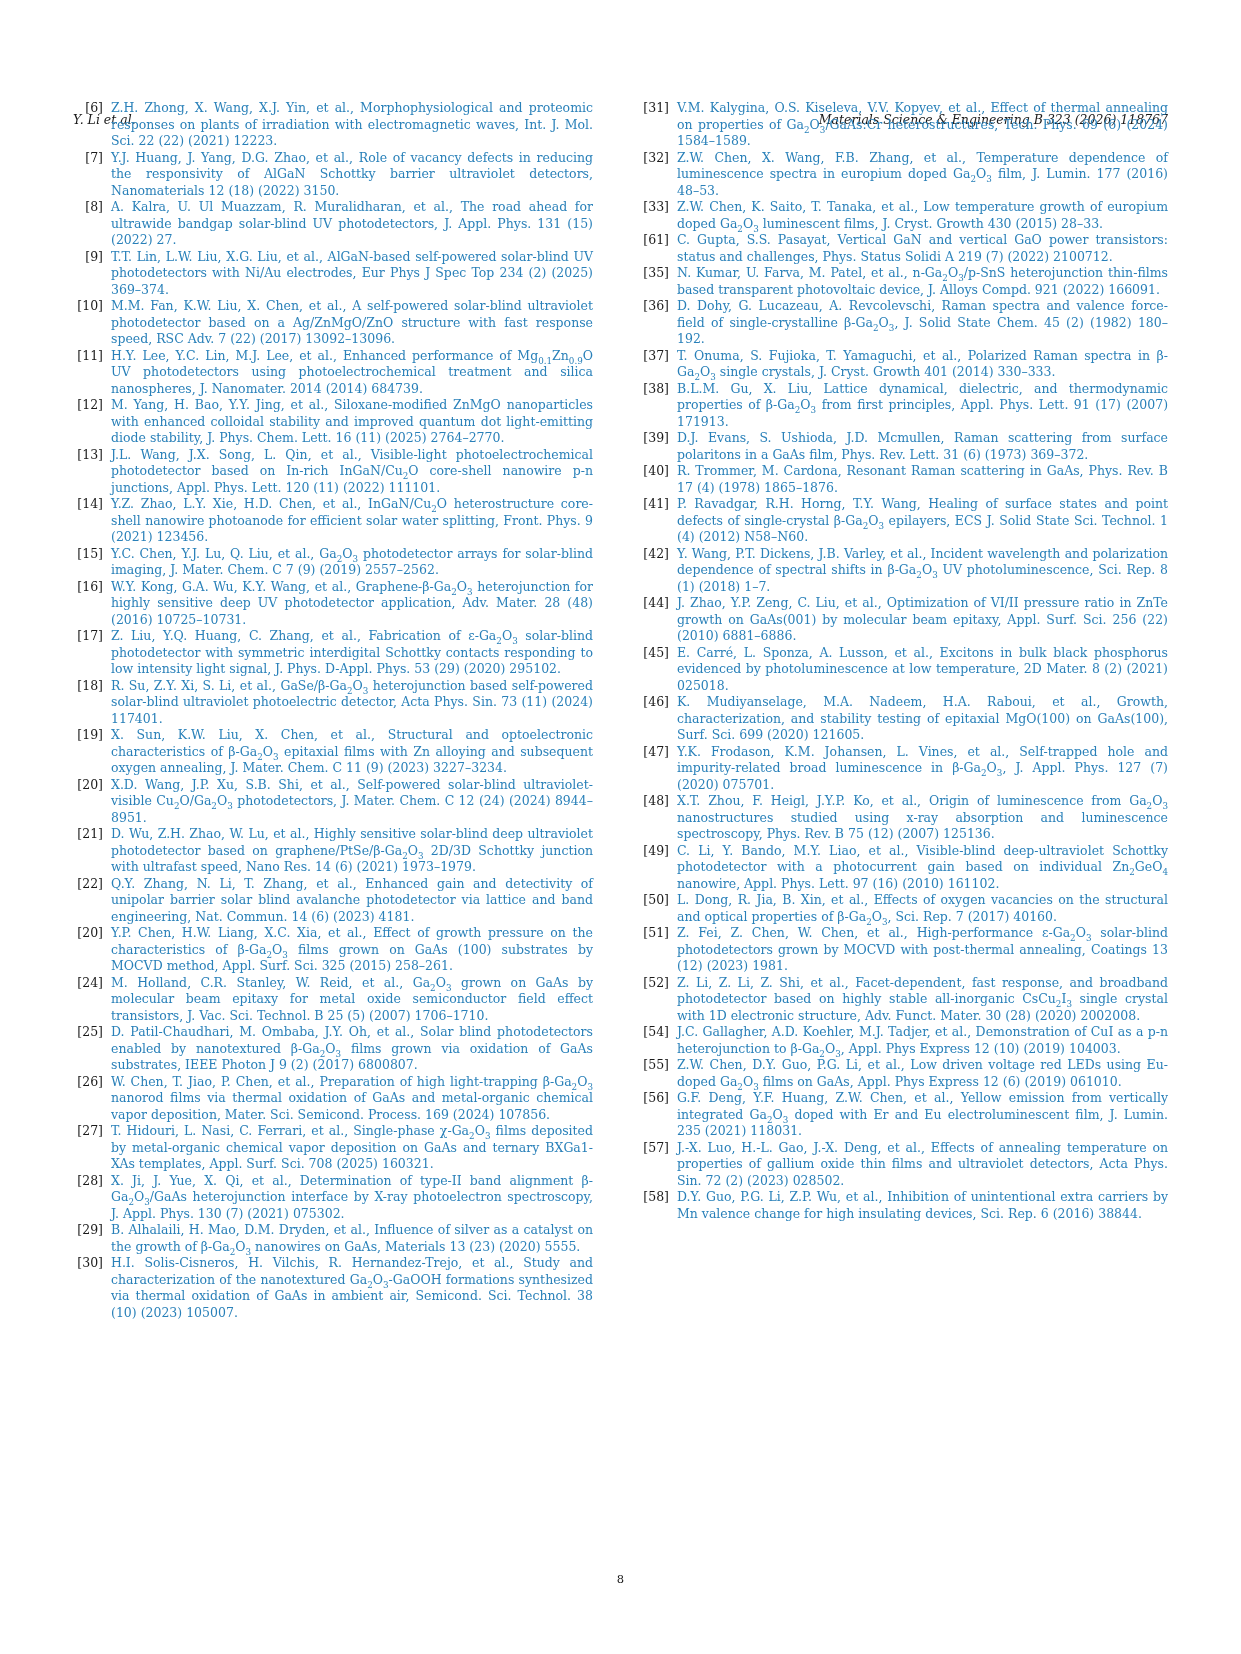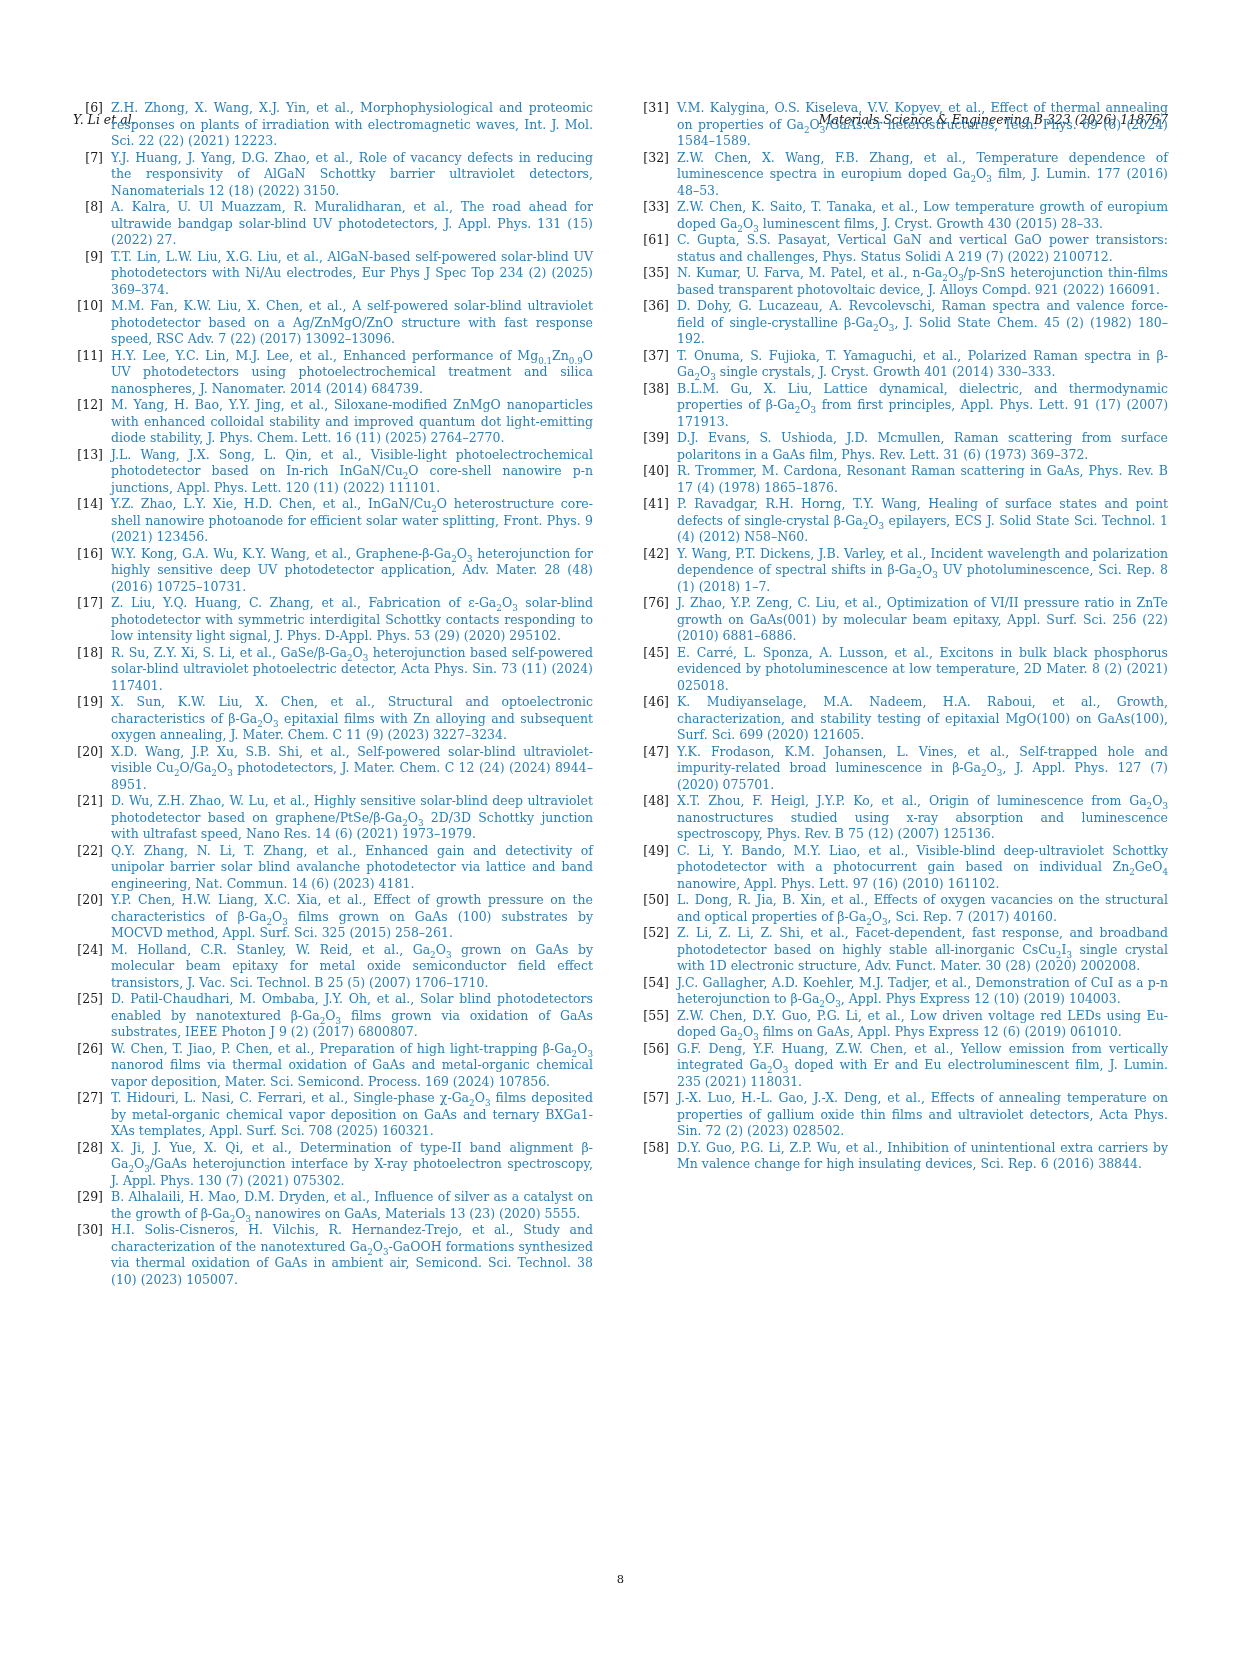--- a/index.html
+++ b/index.html
@@ -110,20 +110,24 @@
         </div>
         <div class="ref">
           <span class="num">[13]</span>
           <span class="txt">J.L. Wang, J.X. Song, L. Qin, et al., Visible-light photoelectrochemical photodetector based on In-rich InGaN/Cu<sub>2</sub>O core-shell nanowire p-n junctions, Appl. Phys. Lett. 120 (11) (2022) 111101.</span>
         </div>
         <div class="ref">
           <span class="num">[14]</span>
           <span class="txt">Y.Z. Zhao, L.Y. Xie, H.D. Chen, et al., InGaN/Cu<sub>2</sub>O heterostructure core-shell nanowire photoanode for efficient solar water splitting, Front. Phys. 9 (2021) 123456.</span>
         </div>
         <div class="ref">
+          <span class="num">[15]</span>
+          <span class="txt">Y.C. Chen, Y.J. Lu, Q. Liu, et al., Ga<sub>2</sub>O<sub>3</sub> photodetector arrays for solar-blind imaging, J. Mater. Chem. C 7 (9) (2019) 2557–2562.</span>
+        </div>
+        <div class="ref">
           <span class="num">[16]</span>
           <span class="txt">W.Y. Kong, G.A. Wu, K.Y. Wang, et al., Graphene-β-Ga<sub>2</sub>O<sub>3</sub> heterojunction for highly sensitive deep UV photodetector application, Adv. Mater. 28 (48) (2016) 10725–10731.</span>
         </div>
         <div class="ref">
           <span class="num">[17]</span>
           <span class="txt">Z. Liu, Y.Q. Huang, C. Zhang, et al., Fabrication of ε-Ga<sub>2</sub>O<sub>3</sub> solar-blind photodetector with symmetric interdigital Schottky contacts responding to low intensity light signal, J. Phys. D-Appl. Phys. 53 (29) (2020) 295102.</span>
         </div>
         <div class="ref">
           <span class="num">[18]</span>
           <span class="txt">R. Su, Z.Y. Xi, S. Li, et al., GaSe/β-Ga<sub>2</sub>O<sub>3</sub> heterojunction based self-powered solar-blind ultraviolet photoelectric detector, Acta Phys. Sin. 73 (11) (2024) 117401.</span>
@@ -220,21 +224,21 @@
         </div>
         <div class="ref">
           <span class="num">[41]</span>
           <span class="txt">P. Ravadgar, R.H. Horng, T.Y. Wang, Healing of surface states and point defects of single-crystal β-Ga<sub>2</sub>O<sub>3</sub> epilayers, ECS J. Solid State Sci. Technol. 1 (4) (2012) N58–N60.</span>
         </div>
         <div class="ref">
           <span class="num">[42]</span>
           <span class="txt">Y. Wang, P.T. Dickens, J.B. Varley, et al., Incident wavelength and polarization dependence of spectral shifts in β-Ga<sub>2</sub>O<sub>3</sub> UV photoluminescence, Sci. Rep. 8 (1) (2018) 1–7.</span>
         </div>
         <div class="ref">
-          <span class="num">[76]</span>
+          <span class="num">[44]</span>
           <span class="txt">J. Zhao, Y.P. Zeng, C. Liu, et al., Optimization of VI/II pressure ratio in ZnTe growth on GaAs(001) by molecular beam epitaxy, Appl. Surf. Sci. 256 (22) (2010) 6881–6886.</span>
         </div>
         <div class="ref">
           <span class="num">[45]</span>
           <span class="txt">E. Carré, L. Sponza, A. Lusson, et al., Excitons in bulk black phosphorus evidenced by photoluminescence at low temperature, 2D Mater. 8 (2) (2021) 025018.</span>
         </div>
         <div class="ref">
           <span class="num">[46]</span>
           <span class="txt">K. Mudiyanselage, M.A. Nadeem, H.A. Raboui, et al., Growth, characterization, and stability testing of epitaxial MgO(100) on GaAs(100), Surf. Sci. 699 (2020) 121605.</span>
         </div>
@@ -246,20 +250,24 @@
           <span class="num">[48]</span>
           <span class="txt">X.T. Zhou, F. Heigl, J.Y.P. Ko, et al., Origin of luminescence from Ga<sub>2</sub>O<sub>3</sub> nanostructures studied using x-ray absorption and luminescence spectroscopy, Phys. Rev. B 75 (12) (2007) 125136.</span>
         </div>
         <div class="ref">
           <span class="num">[49]</span>
           <span class="txt">C. Li, Y. Bando, M.Y. Liao, et al., Visible-blind deep-ultraviolet Schottky photodetector with a photocurrent gain based on individual Zn<sub>2</sub>GeO<sub>4</sub> nanowire, Appl. Phys. Lett. 97 (16) (2010) 161102.</span>
         </div>
         <div class="ref">
           <span class="num">[50]</span>
           <span class="txt">L. Dong, R. Jia, B. Xin, et al., Effects of oxygen vacancies on the structural and optical properties of β-Ga<sub>2</sub>O<sub>3</sub>, Sci. Rep. 7 (2017) 40160.</span>
+        </div>
+        <div class="ref">
+          <span class="num">[51]</span>
+          <span class="txt">Z. Fei, Z. Chen, W. Chen, et al., High-performance ε-Ga<sub>2</sub>O<sub>3</sub> solar-blind photodetectors grown by MOCVD with post-thermal annealing, Coatings 13 (12) (2023) 1981.</span>
         </div>
         <div class="ref">
           <span class="num">[52]</span>
           <span class="txt">Z. Li, Z. Li, Z. Shi, et al., Facet-dependent, fast response, and broadband photodetector based on highly stable all-inorganic CsCu<sub>2</sub>I<sub>3</sub> single crystal with 1D electronic structure, Adv. Funct. Mater. 30 (28) (2020) 2002008.</span>
         </div>
         <div class="ref">
           <span class="num">[54]</span>
           <span class="txt">J.C. Gallagher, A.D. Koehler, M.J. Tadjer, et al., Demonstration of CuI as a p-n heterojunction to β-Ga<sub>2</sub>O<sub>3</sub>, Appl. Phys Express 12 (10) (2019) 104003.</span>
         </div>
         <div class="ref">

